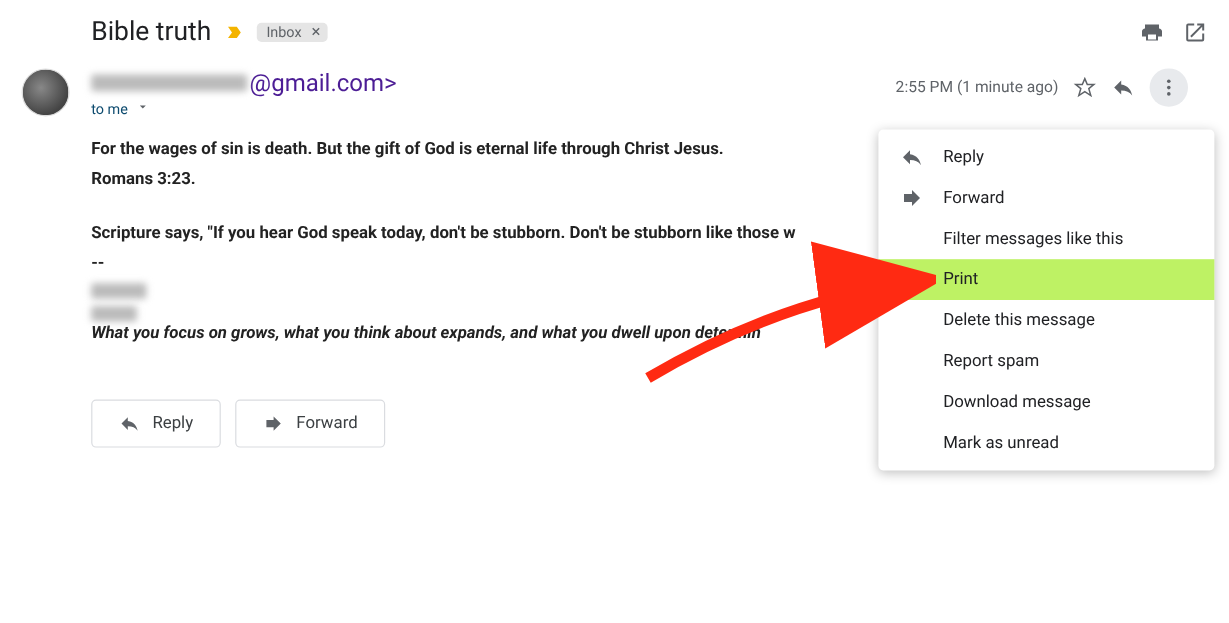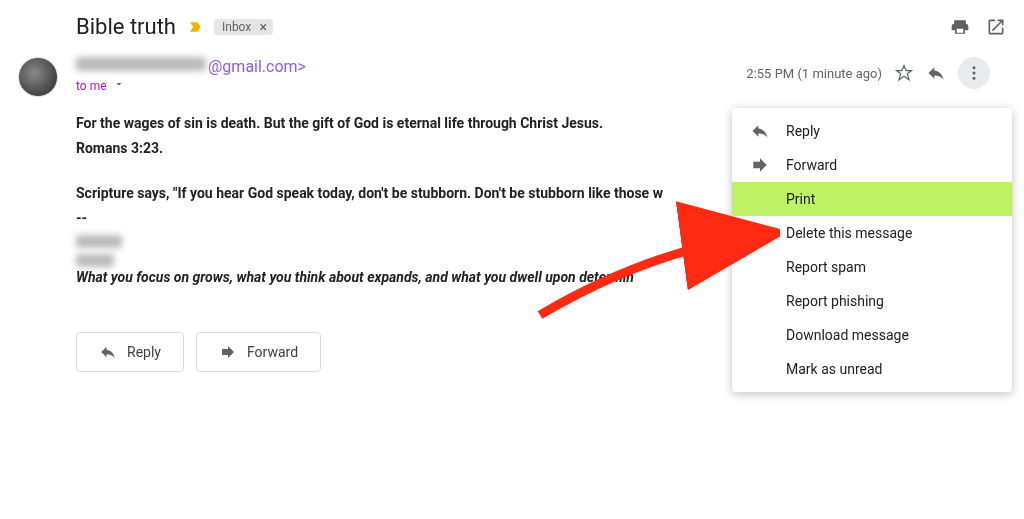--- a/index.html
+++ b/index.html
@@ -71,35 +71,36 @@
     width: 40px; height: 40px;
     border-radius: 50%;
     overflow: hidden;
     margin-right: 18px;
     background: radial-gradient(circle at 40% 40%, #888, #444 70%);
     flex-shrink: 0;
     border: 1px solid #ddd;
   }
   .sender-block { flex: 1; min-width: 0; }
   .sender-line {
-    font-size: 16px;
-    color: #8b5cf6;
-    display: flex;
+    font-size: 20px;
+    color: #4c1d95;
+    display: flex;
+    align-items: center;
   }
   .sender-name-blur {
     display: inline-block;
     width: 130px; height: 14px;
     background: #bbb;
     filter: blur(3px);
     margin-right: 2px;
     border-radius: 2px;
   }
   .to-line {
     font-size: 12px;
-    color: #a21caf;
+    color: #0c4a6e;
     margin-top: 2px;
     display: flex;
     align-items: center;
   }
   .to-line .caret { margin-left: 6px; }
   .msg-meta {
     display: flex;
     align-items: center;
     gap: 12px;
     color: #5f6368;
@@ -299,31 +300,31 @@
       <span>Reply</span>
     </div>
     <div class="menu-item">
       <span class="micon">
         <svg viewBox="0 0 24 24" width="20" height="20">
           <path fill="currentColor" d="M12 8V4l8 8-8 8v-4H4V8z"></path>
         </svg>
       </span>
       <span>Forward</span>
     </div>
+    <div class="menu-item">
+      <span>Filter messages like this</span>
+    </div>
     <div class="menu-item hover">
       <span>Print</span>
     </div>
     <div class="menu-item">
       <span>Delete this message</span>
     </div>
     <div class="menu-item">
       <span>Report spam</span>
-    </div>
-    <div class="menu-item">
-      <span>Report phishing</span>
     </div>
     <div class="menu-item">
       <span>Download message</span>
     </div>
     <div class="menu-item">
       <span>Mark as unread</span>
     </div>
   </div>
 
 <svg class="annot-arrow" width="250" height="130" viewBox="0 0 250 130">

